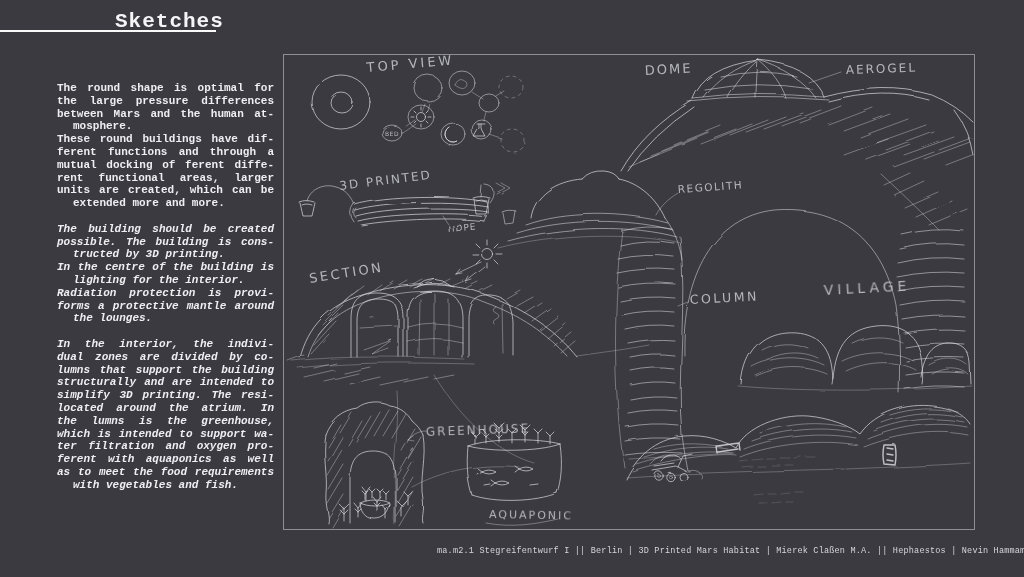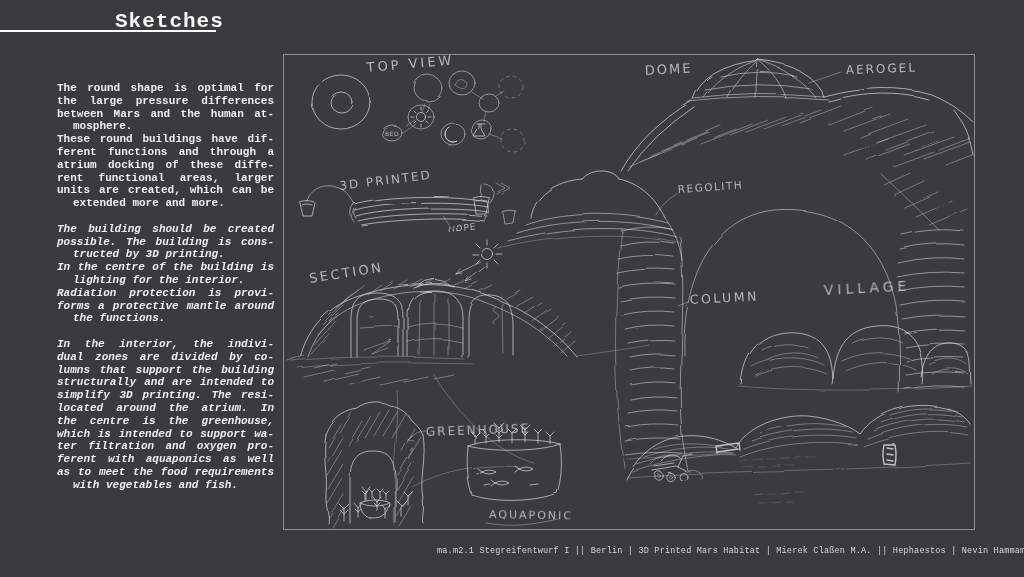--- a/index.html
+++ b/index.html
@@ -47,43 +47,43 @@
   <div class="title-underline"></div>
 
   <div class="copy">
       <div class="pgroup">
         <div class="tline">The round shape is optimal for</div>
         <div class="tline">the large pressure differences</div>
         <div class="tline">between Mars and the human at-</div>
         <div class="tline tlast">mosphere.</div>
         <div class="tline">These round buildings have dif-</div>
         <div class="tline">ferent functions and through a</div>
-        <div class="tline">atrium docking of these diffe-</div>
+        <div class="tline">mutual docking of ferent diffe-</div>
         <div class="tline">rent functional areas, larger</div>
         <div class="tline">units are created, which can be</div>
         <div class="tline tlast">extended more and more.</div>
       </div>
       <div class="pgroup">
         <div class="tline">The building should be created</div>
         <div class="tline">possible. The building is cons-</div>
         <div class="tline tlast">tructed by 3D printing.</div>
         <div class="tline">In the centre of the building is</div>
         <div class="tline tlast">lighting for the interior.</div>
         <div class="tline">Radiation protection is provi-</div>
         <div class="tline">forms a protective mantle around</div>
-        <div class="tline tlast">the functions.</div>
+        <div class="tline tlast">the lounges.</div>
       </div>
       <div class="pgroup">
         <div class="tline">In the interior, the indivi-</div>
         <div class="tline">dual zones are divided by co-</div>
         <div class="tline">lumns that support the building</div>
         <div class="tline">structurally and are intended to</div>
         <div class="tline">simplify 3D printing. The resi-</div>
         <div class="tline">located around the atrium. In</div>
-        <div class="tline">the centre is the greenhouse,</div>
+        <div class="tline">the lumns is the greenhouse,</div>
         <div class="tline">which is intended to support wa-</div>
         <div class="tline">ter filtration and oxygen pro-</div>
         <div class="tline">ferent with aquaponics as well</div>
         <div class="tline">as to meet the food requirements</div>
         <div class="tline tlast">with vegetables and fish.</div>
       </div>
     </div>
 
   <div class="board">
     <svg viewBox="0 0 690 474" xmlns="http://www.w3.org/2000/svg">

